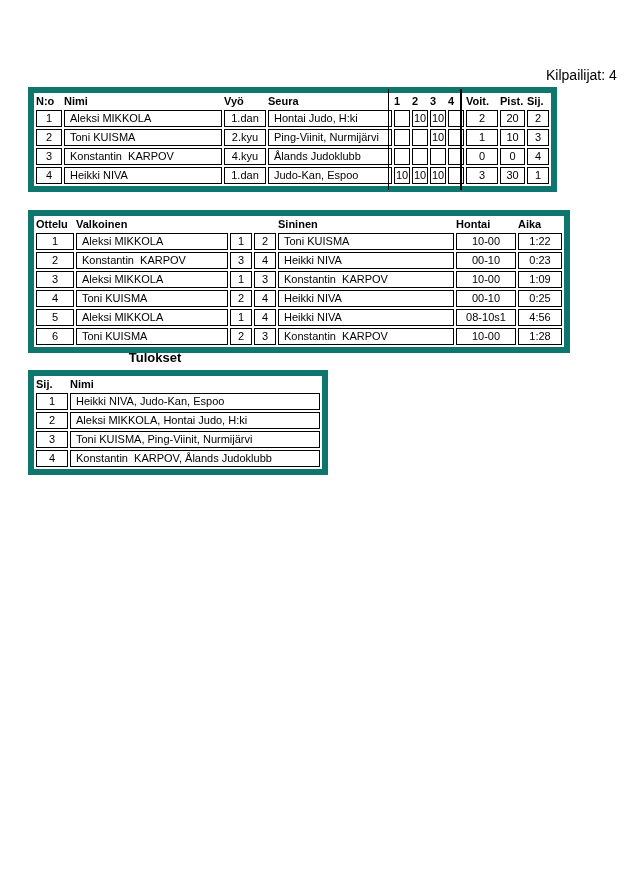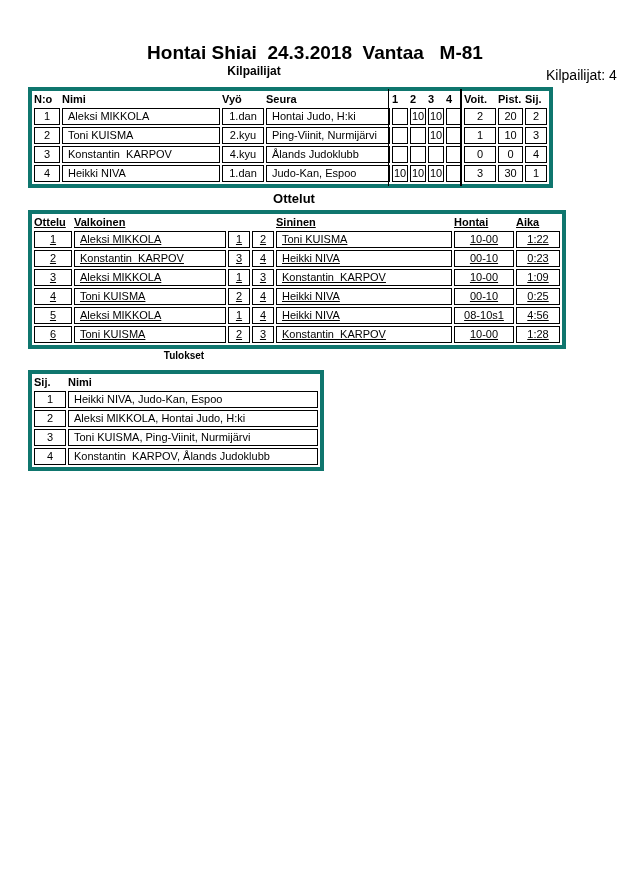--- a/index.html
+++ b/index.html
@@ -12,59 +12,57 @@
   .main-title {
     position:absolute; top:42px; left:0; width:630px;
     text-align:center; font-size:19px; font-weight:bold; white-space:pre;
   }
   .section-label {
     position:absolute; font-weight:bold; font-size:12px;
     text-align:center; white-space:pre;
   }
   #lbl-kilpailijat { top:64px; left:28px; width:452px; }
   #lbl-ottelut     { top:191px; left:28px; width:532px; font-size:13px; }
-  #lbl-tulokset    { top:350px; left:40px; width:288px; font-size:10px; }
+  #lbl-tulokset    { top:350px; left:11px; width:288px; font-size:13px; }
   .count-label { position:absolute; top:67px; left:546px; font-size:14px; white-space:pre; }
 
   .tblwrap { position:absolute; }
   #wrap-competitors { top:87px;  left:28px; }
   #wrap-matches     { top:210px; left:28px; }
   #wrap-results     { top:370px; left:28px; }
 
   table {
     border-collapse:separate; border-spacing:2px;
-    border:4px solid #0f766e; table-layout:fixed; background:#fff;
+    border:6px solid #0f766e; table-layout:fixed; background:#fff;
   }
   th {
     font-size:11px; font-weight:bold; padding:0;
     height:13px; line-height:13px; white-space:pre; overflow:hidden;
     text-align:left;
   }
   td {
     border:1px solid #000; font-size:11px; padding:0;
     height:15px; line-height:15px; white-space:pre; overflow:hidden;
     text-align:center;
   }
   .l  { text-align:left; padding-left:5px; padding-right:18px; }
   th.hl { text-align:left; }
   #tbl-competitors { width:521px; }
-  #tbl-matches     { width:534px;text-decoration:underline; }
+  #tbl-matches     { width:534px; }
   #tbl-results     { width:292px; }
 
   .vline { position:absolute; top:2px; bottom:2px; background:#000; }
   #sep-scores { left:360px; width:1px; }
   #sep-voit   { left:432px; width:2px; }
 </style>
 </head>
 <body>
 
 <div class="page">
 
-  <div class="main-title">Hontai Shiai  24.3.2018  Vantaa   M-81</div>
-  <div class="section-label" id="lbl-kilpailijat">Kilpailijat</div>
   <div class="count-label">Kilpailijat: 4</div>
 
   <div class="tblwrap" id="wrap-competitors">
     <table id="tbl-competitors">
       <colgroup>
         <col style="width:26px">
           <col style="width:158px">
           <col style="width:42px">
           <col style="width:124px">
         <col style="width:16px">
@@ -142,21 +140,20 @@
           <td>3</td>
           <td>30</td>
           <td>1</td>
         </tr>
       </tbody>
     </table>
     <div class="vline" id="sep-scores"></div>
     <div class="vline" id="sep-voit"></div>
   </div>
 
-  <div class="section-label" id="lbl-ottelut">Ottelut</div>
 
   <div class="tblwrap" id="wrap-matches">
     <table id="tbl-matches">
       <colgroup>
         <col style="width:38px">
           <col style="width:152px">
           <col style="width:22px">
           <col style="width:22px">
         <col style="width:176px">
           <col style="width:60px">

